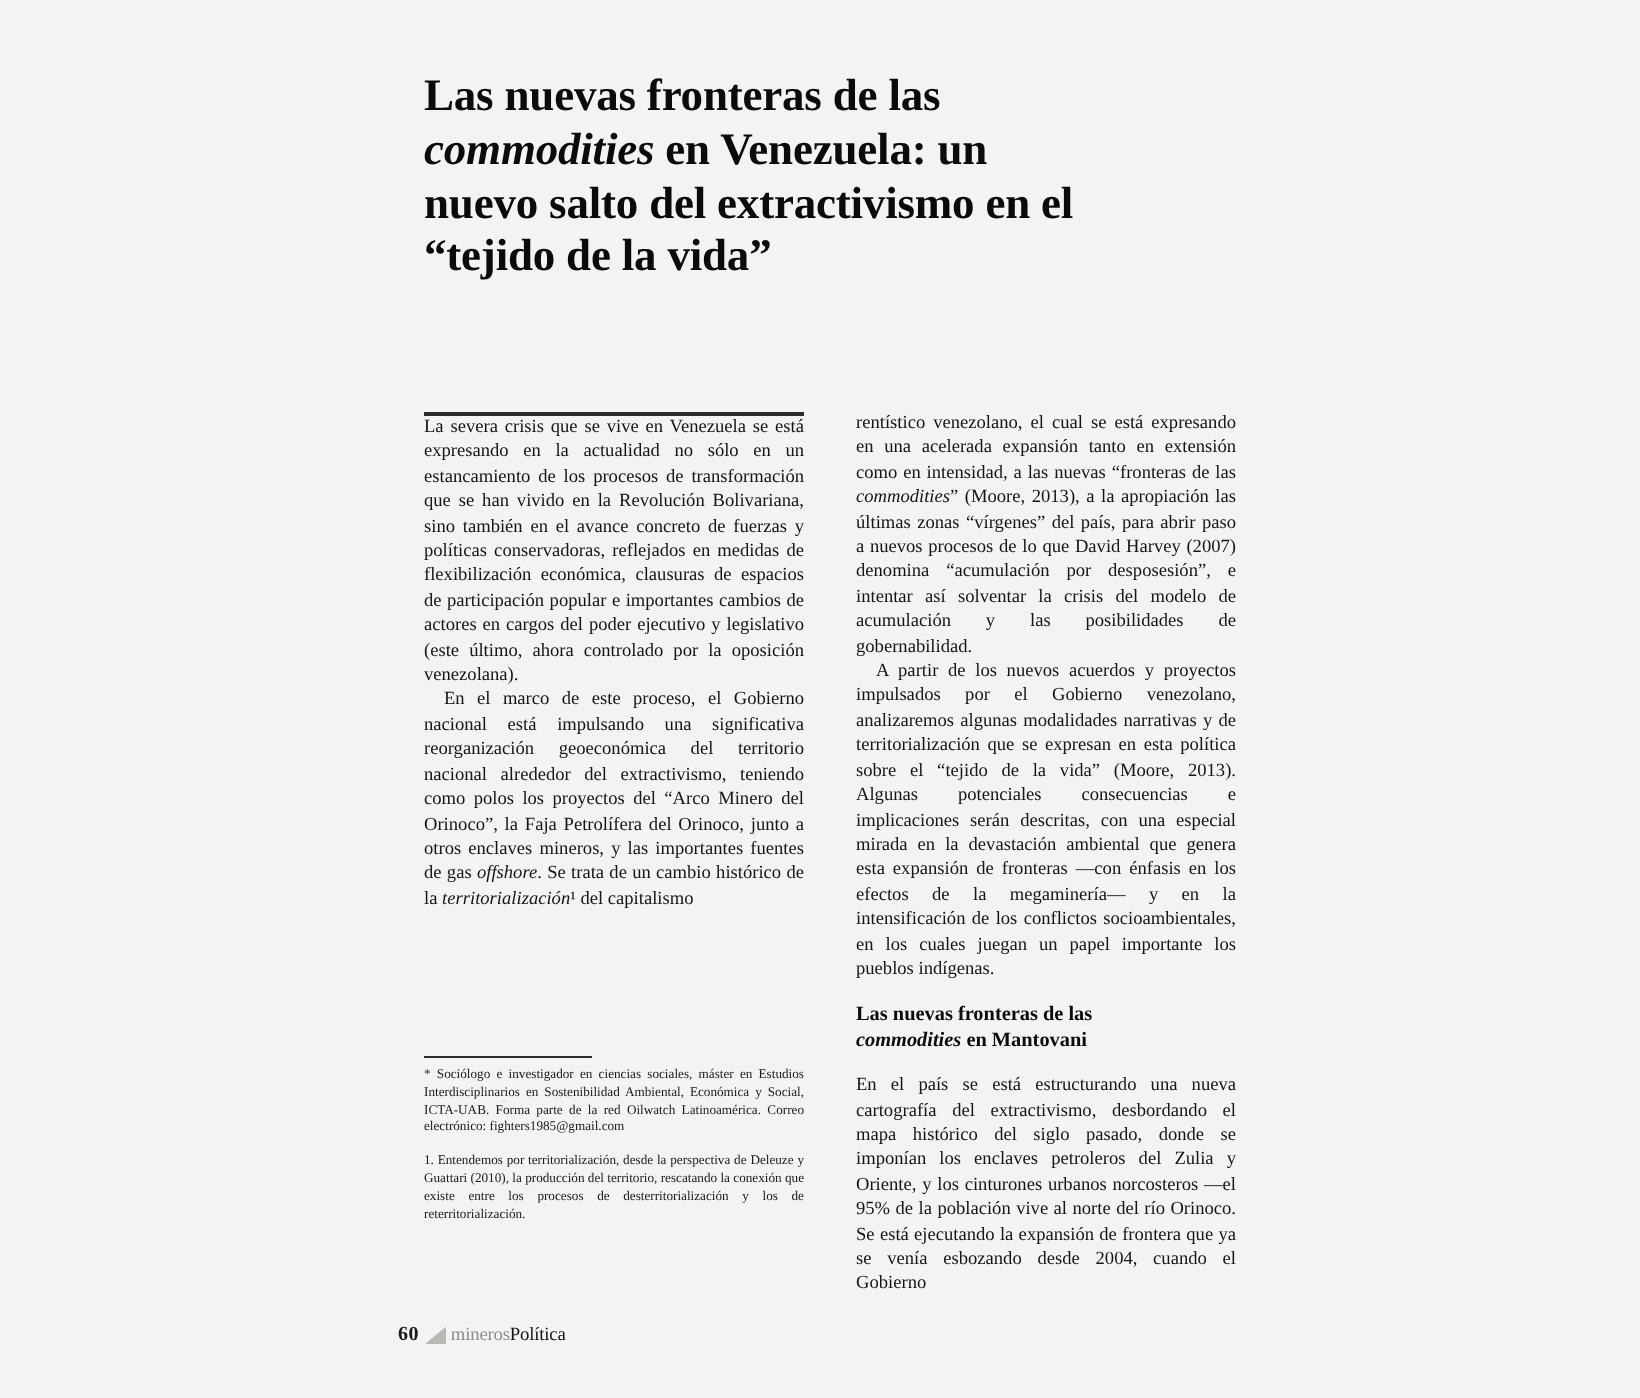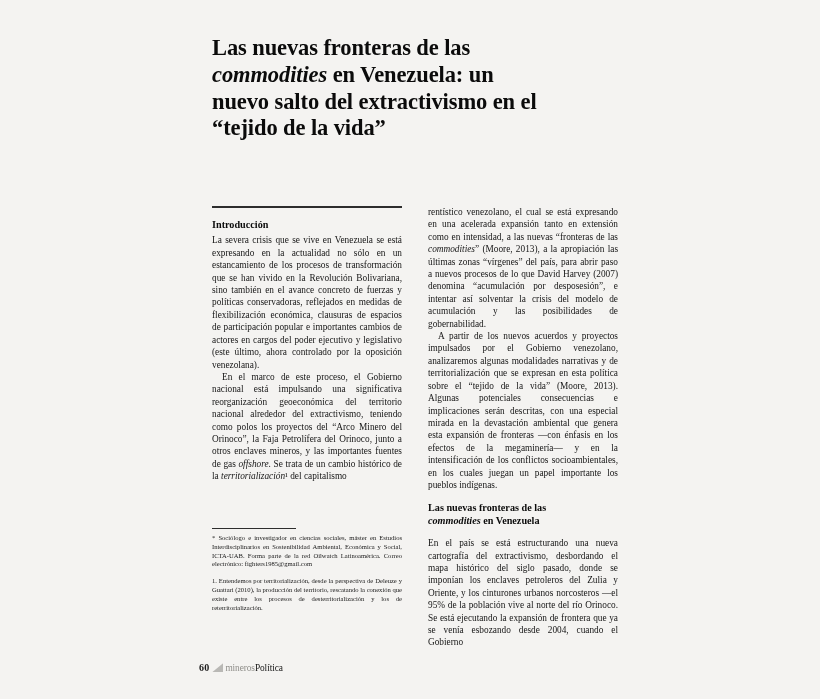--- a/index.html
+++ b/index.html
@@ -168,39 +168,38 @@
 
     <h1 class="title"><span>Las nuevas fronteras de las</span> <span class="it">commodities</span><span> en Venezuela: un nuevo salto del extractivismo en el “tejido de la vida”</span></h1>
 
 
     <div class="columns">
 
       <div class="col col-left">
         <hr class="rule">
         <hr class="rule">
 
-        <h2 class="section">Introducción</h2>
 
         <p class="body">La severa crisis que se vive en Venezuela se está expresando en la actualidad no sólo en un estancamiento de los procesos de transformación que se han vivido en la Revolución Bolivariana, sino también en el avance concreto de fuerzas y políticas conservadoras, reflejados en medidas de flexibilización económica, clausuras de espacios de participación popular e importantes cambios de actores en cargos del poder ejecutivo y legislativo (este último, ahora controlado por la oposición venezolana).</p>
 
         <p class="body indent"><span>En el marco de este proceso, el Gobierno nacional está impulsando una significativa reorganización geoeconómica del territorio nacional alrededor del extractivismo, teniendo como polos los proyectos del “Arco Minero del Orinoco”, la Faja Petrolífera del Orinoco, junto a otros enclaves mineros, y las importantes fuentes de gas </span><span class="it">offshore</span><span>. Se trata de un cambio histórico de la </span><span class="it">territorialización</span><span>¹ del capitalismo</span></p>
 
         <div class="footnotes">
           <hr class="rule-short">
           <p class="fn">* Sociólogo e investigador en ciencias sociales, máster en Estudios Interdisciplinarios en Sostenibilidad Ambiental, Económica y Social, ICTA-UAB. Forma parte de la red Oilwatch Latinoamérica. Correo electrónico: fighters1985@gmail.com</p>
           <p class="fn second">1. Entendemos por territorialización, desde la perspectiva de Deleuze y Guattari (2010), la producción del territorio, rescatando la conexión que existe entre los procesos de desterritorialización y los de reterritorialización.</p>
         </div>
       </div>
 
       <div class="col col-right">
         <p class="body"><span>rentístico venezolano, el cual se está expresando en una acelerada expansión tanto en extensión como en intensidad, a las nuevas “fronteras de las </span><span class="it">commodities</span><span>” (Moore, 2013), a la apropiación las últimas zonas “vírgenes” del país, para abrir paso a nuevos procesos de lo que David Harvey (2007) denomina “acumulación por desposesión”, e intentar así solventar la crisis del modelo de acumulación y las posibilidades de gobernabilidad.</span></p>
 
         <p class="body indent">A partir de los nuevos acuerdos y proyectos impulsados por el Gobierno venezolano, analizaremos algunas modalidades narrativas y de territorialización que se expresan en esta política sobre el “tejido de la vida” (Moore, 2013). Algunas potenciales consecuencias e implicaciones serán descritas, con una especial mirada en la devastación ambiental que genera esta expansión de fronteras —con énfasis en los efectos de la megaminería— y en la intensificación de los conflictos socioambientales, en los cuales juegan un papel importante los pueblos indígenas.</p>
 
-        <h2 class="section"><span>Las nuevas fronteras de las</span><br><span class="it">commodities</span><span> en Venezuela</span></h2>
+        <h2 class="section"><span>Las nuevas fronteras de las</span><br><span class="it">commodities</span><span> en Mantovani</span></h2>
 
         <p class="body" style="padding-top:7px;">En el país se está estructurando una nueva cartografía del extractivismo, desbordando el mapa histórico del siglo pasado, donde se imponían los enclaves petroleros del Zulia y Oriente, y los cinturones urbanos norcosteros —el 95% de la población vive al norte del río Orinoco. Se está ejecutando la expansión de frontera que ya se venía esbozando desde 2004, cuando el Gobierno</p>
       </div>
 
     </div>
   </div>
 
   <div class="footer">
     <span class="folio">60</span>
     <span class="logo-mark"></span>

